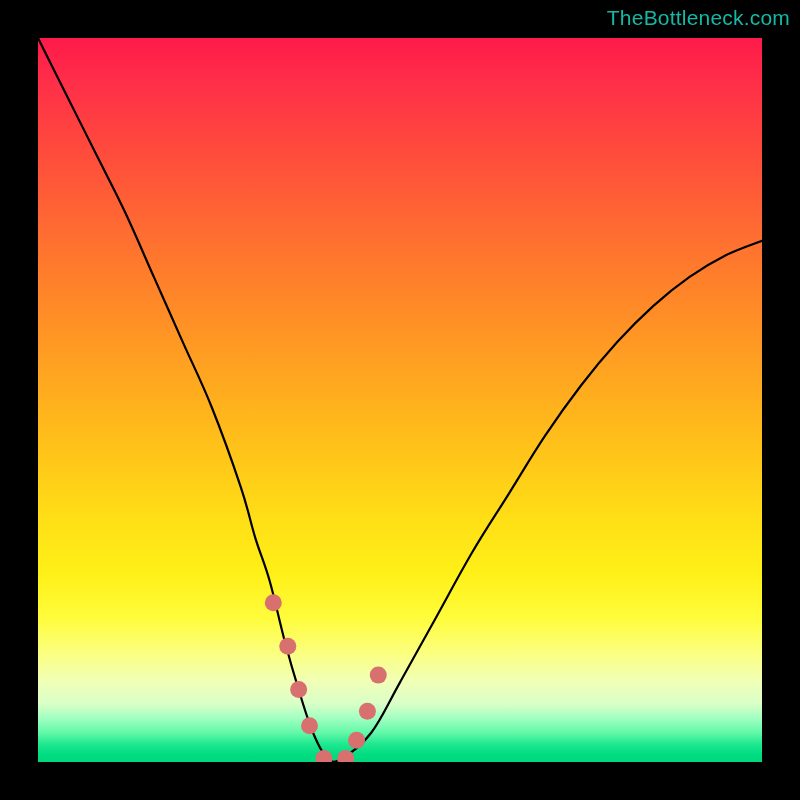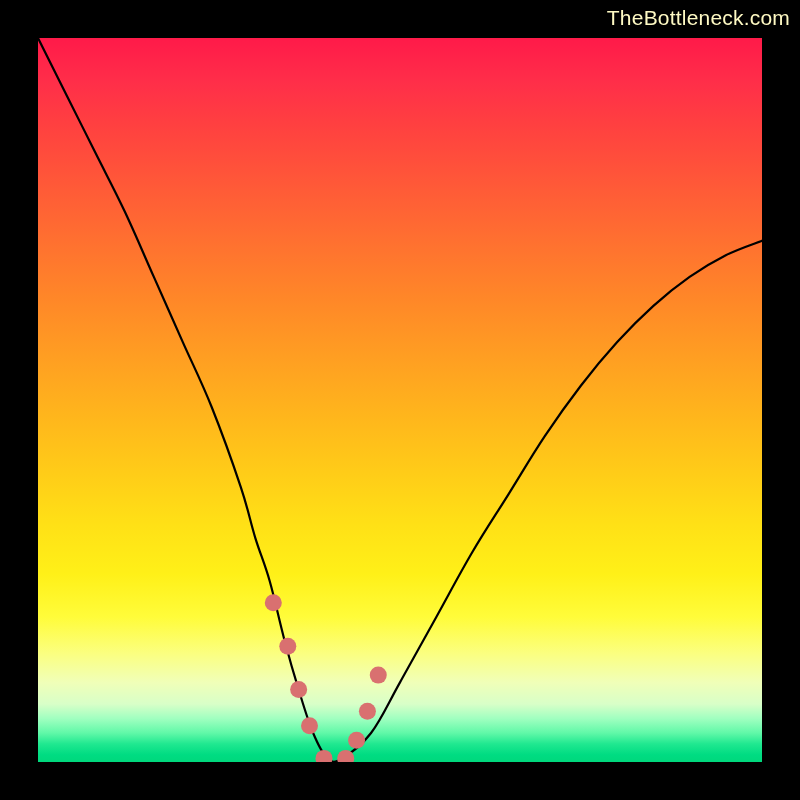--- a/index.html
+++ b/index.html
@@ -36,21 +36,21 @@
       #a0ffc0 94%,
       #60f8a8 96%,
       #20e890 97.5%,
       #00dc82 99%,
       #00d87c 100%);
   }
   .watermark {
     position: absolute;
     top: 6px;
     right: 10px;
-    color: #fef9c3;
+    color: #14b8a6;
     font-size: 21px;
     font-weight: 500;
     letter-spacing: 0.2px;
     z-index: 10;
   }
   svg.curve {
     position: absolute;
     left: 0;
     top: 0;
     width: 724px;

